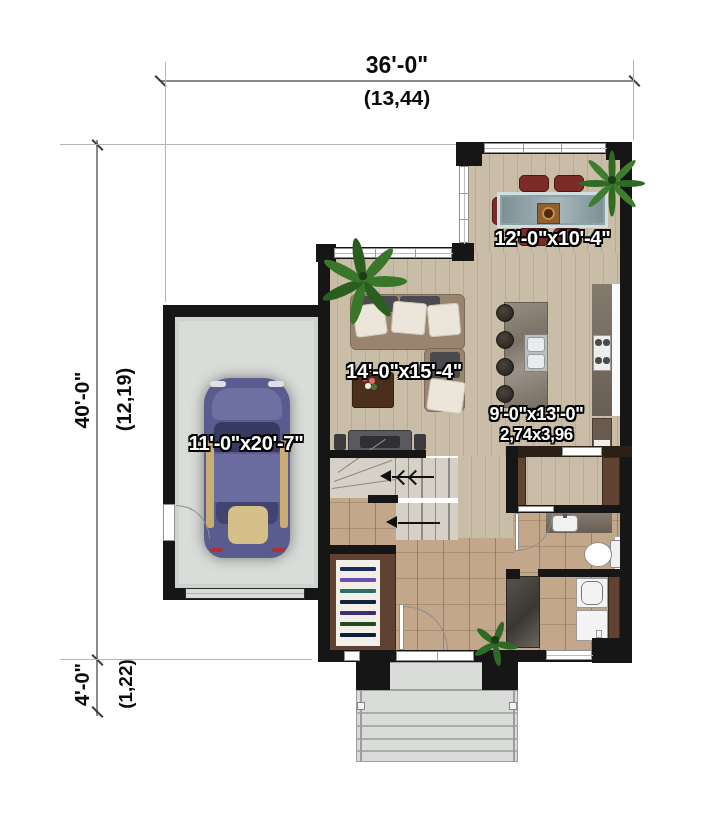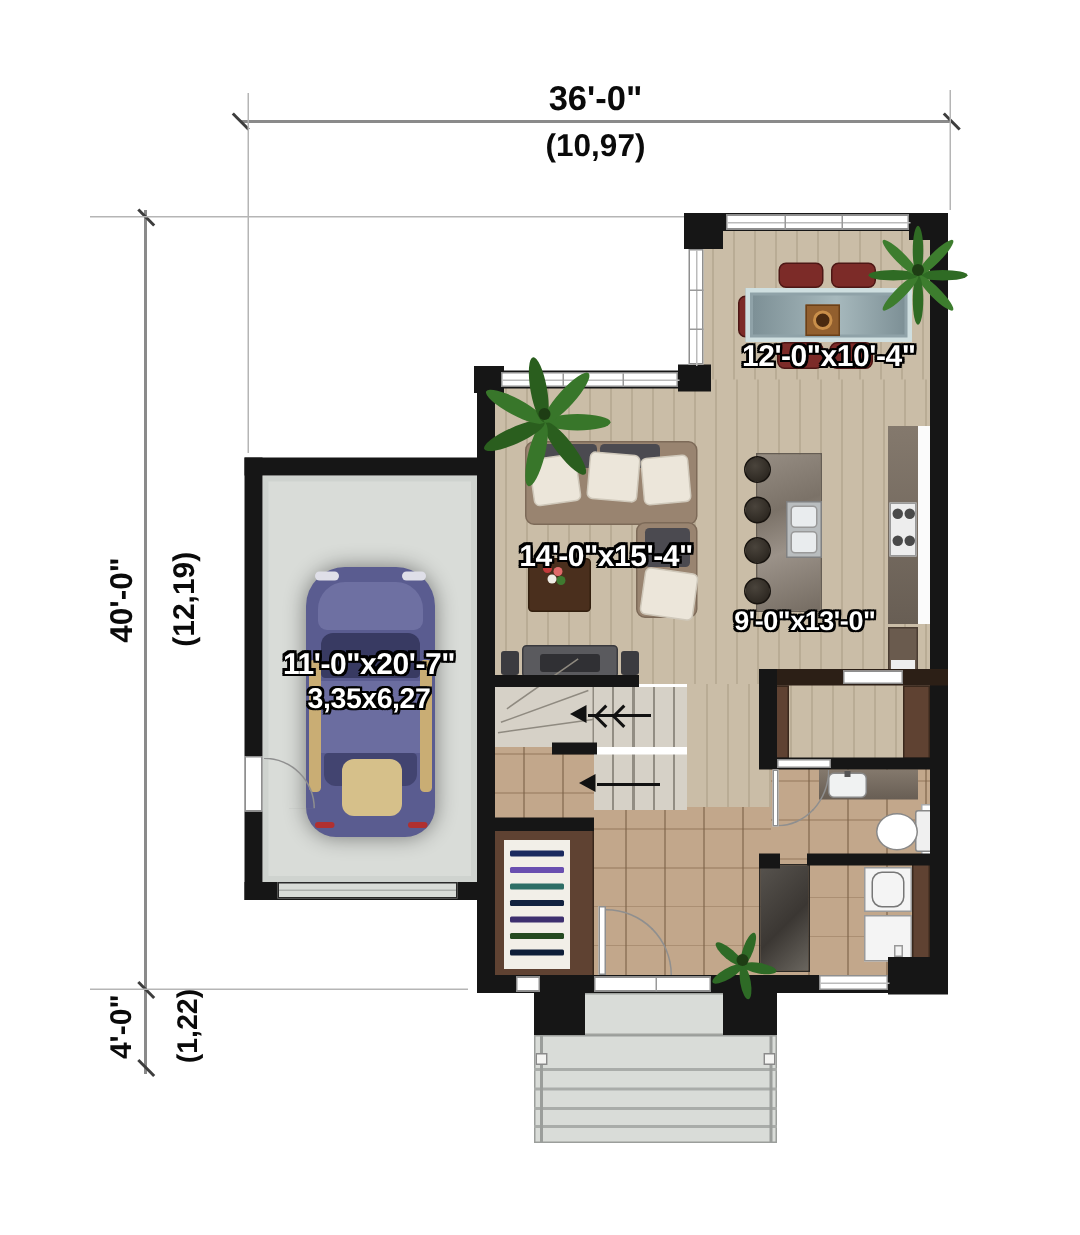--- a/index.html
+++ b/index.html
@@ -257,44 +257,44 @@
   <i class="a plant plant-sm" style="left:495px;top:640px;">
     <i class="leaf" style="transform:rotate(10deg);"></i>
       <i class="leaf" style="transform:rotate(80deg);"></i>
     <i class="leaf" style="transform:rotate(150deg);"></i>
       <i class="leaf" style="transform:rotate(220deg);"></i>
     <i class="leaf" style="transform:rotate(290deg);"></i>
   </i>
 
   <div class="a room-label" style="left:156px;top:432px;width:180px;">
     <span class="l1">11'-0"x20'-7"</span>
-    <span class="l2">3,35x6,27</span>
   </div>
   <div class="a room-label" style="left:314px;top:360px;width:180px;">
     <span class="l1">14'-0"x15'-4"</span>
   </div>
   <div class="a room-label" style="left:460px;top:227px;width:185px;">
     <span class="l1">12'-0"x10'-4"</span>
   </div>
   <div class="a room-label small" style="left:444px;top:404px;width:185px;">
     <span class="l1">9'-0"x13'-0"</span>
+    <span class="l2">2,74x3,96</span>
   </div>
 
   <i class="a dimline" style="left:160px;top:80px;width:474px;height:1.5px;"></i>
   <i class="a tick" style="left:153px;top:80px;"></i>
   <i class="a tick" style="left:627px;top:80px;"></i>
   <i class="a dimline" style="left:96px;top:140px;width:1.5px;height:576px;"></i>
   <i class="a tick" style="left:90px;top:144px;"></i>
   <i class="a tick" style="left:90px;top:659px;"></i>
   <i class="a tick" style="left:90px;top:711px;"></i>
   <i class="a extline" style="left:60px;top:144px;width:396px;height:1.3px;"></i>
   <i class="a extline" style="left:60px;top:659px;width:252px;height:1.3px;"></i>
   <i class="a extline" style="left:165px;top:62px;width:1.3px;height:240px;"></i>
   <i class="a extline" style="left:633px;top:60px;width:1.3px;height:80px;"></i>
 
   <div class="a dimtxt" style="left:297px;top:52px;width:200px;font-size:23px;">36'-0"</div>
-  <div class="a dimtxt" style="left:297px;top:86px;width:200px;font-size:21px;">(10,97)</div>
+  <div class="a dimtxt" style="left:297px;top:86px;width:200px;font-size:21px;">(13,44)</div>
   <div class="a dimtxt rot" style="left:12px;top:388px;width:140px;font-size:21px;">40'-0"</div>
   <div class="a dimtxt rot" style="left:54px;top:388px;width:140px;font-size:20px;">(12,19)</div>
   <div class="a dimtxt rot" style="left:44px;top:673px;width:76px;font-size:20px;">4'-0"</div>
   <div class="a dimtxt rot" style="left:88px;top:673px;width:76px;font-size:19px;">(1,22)</div>
 
 </div>
 
 </body></html>

